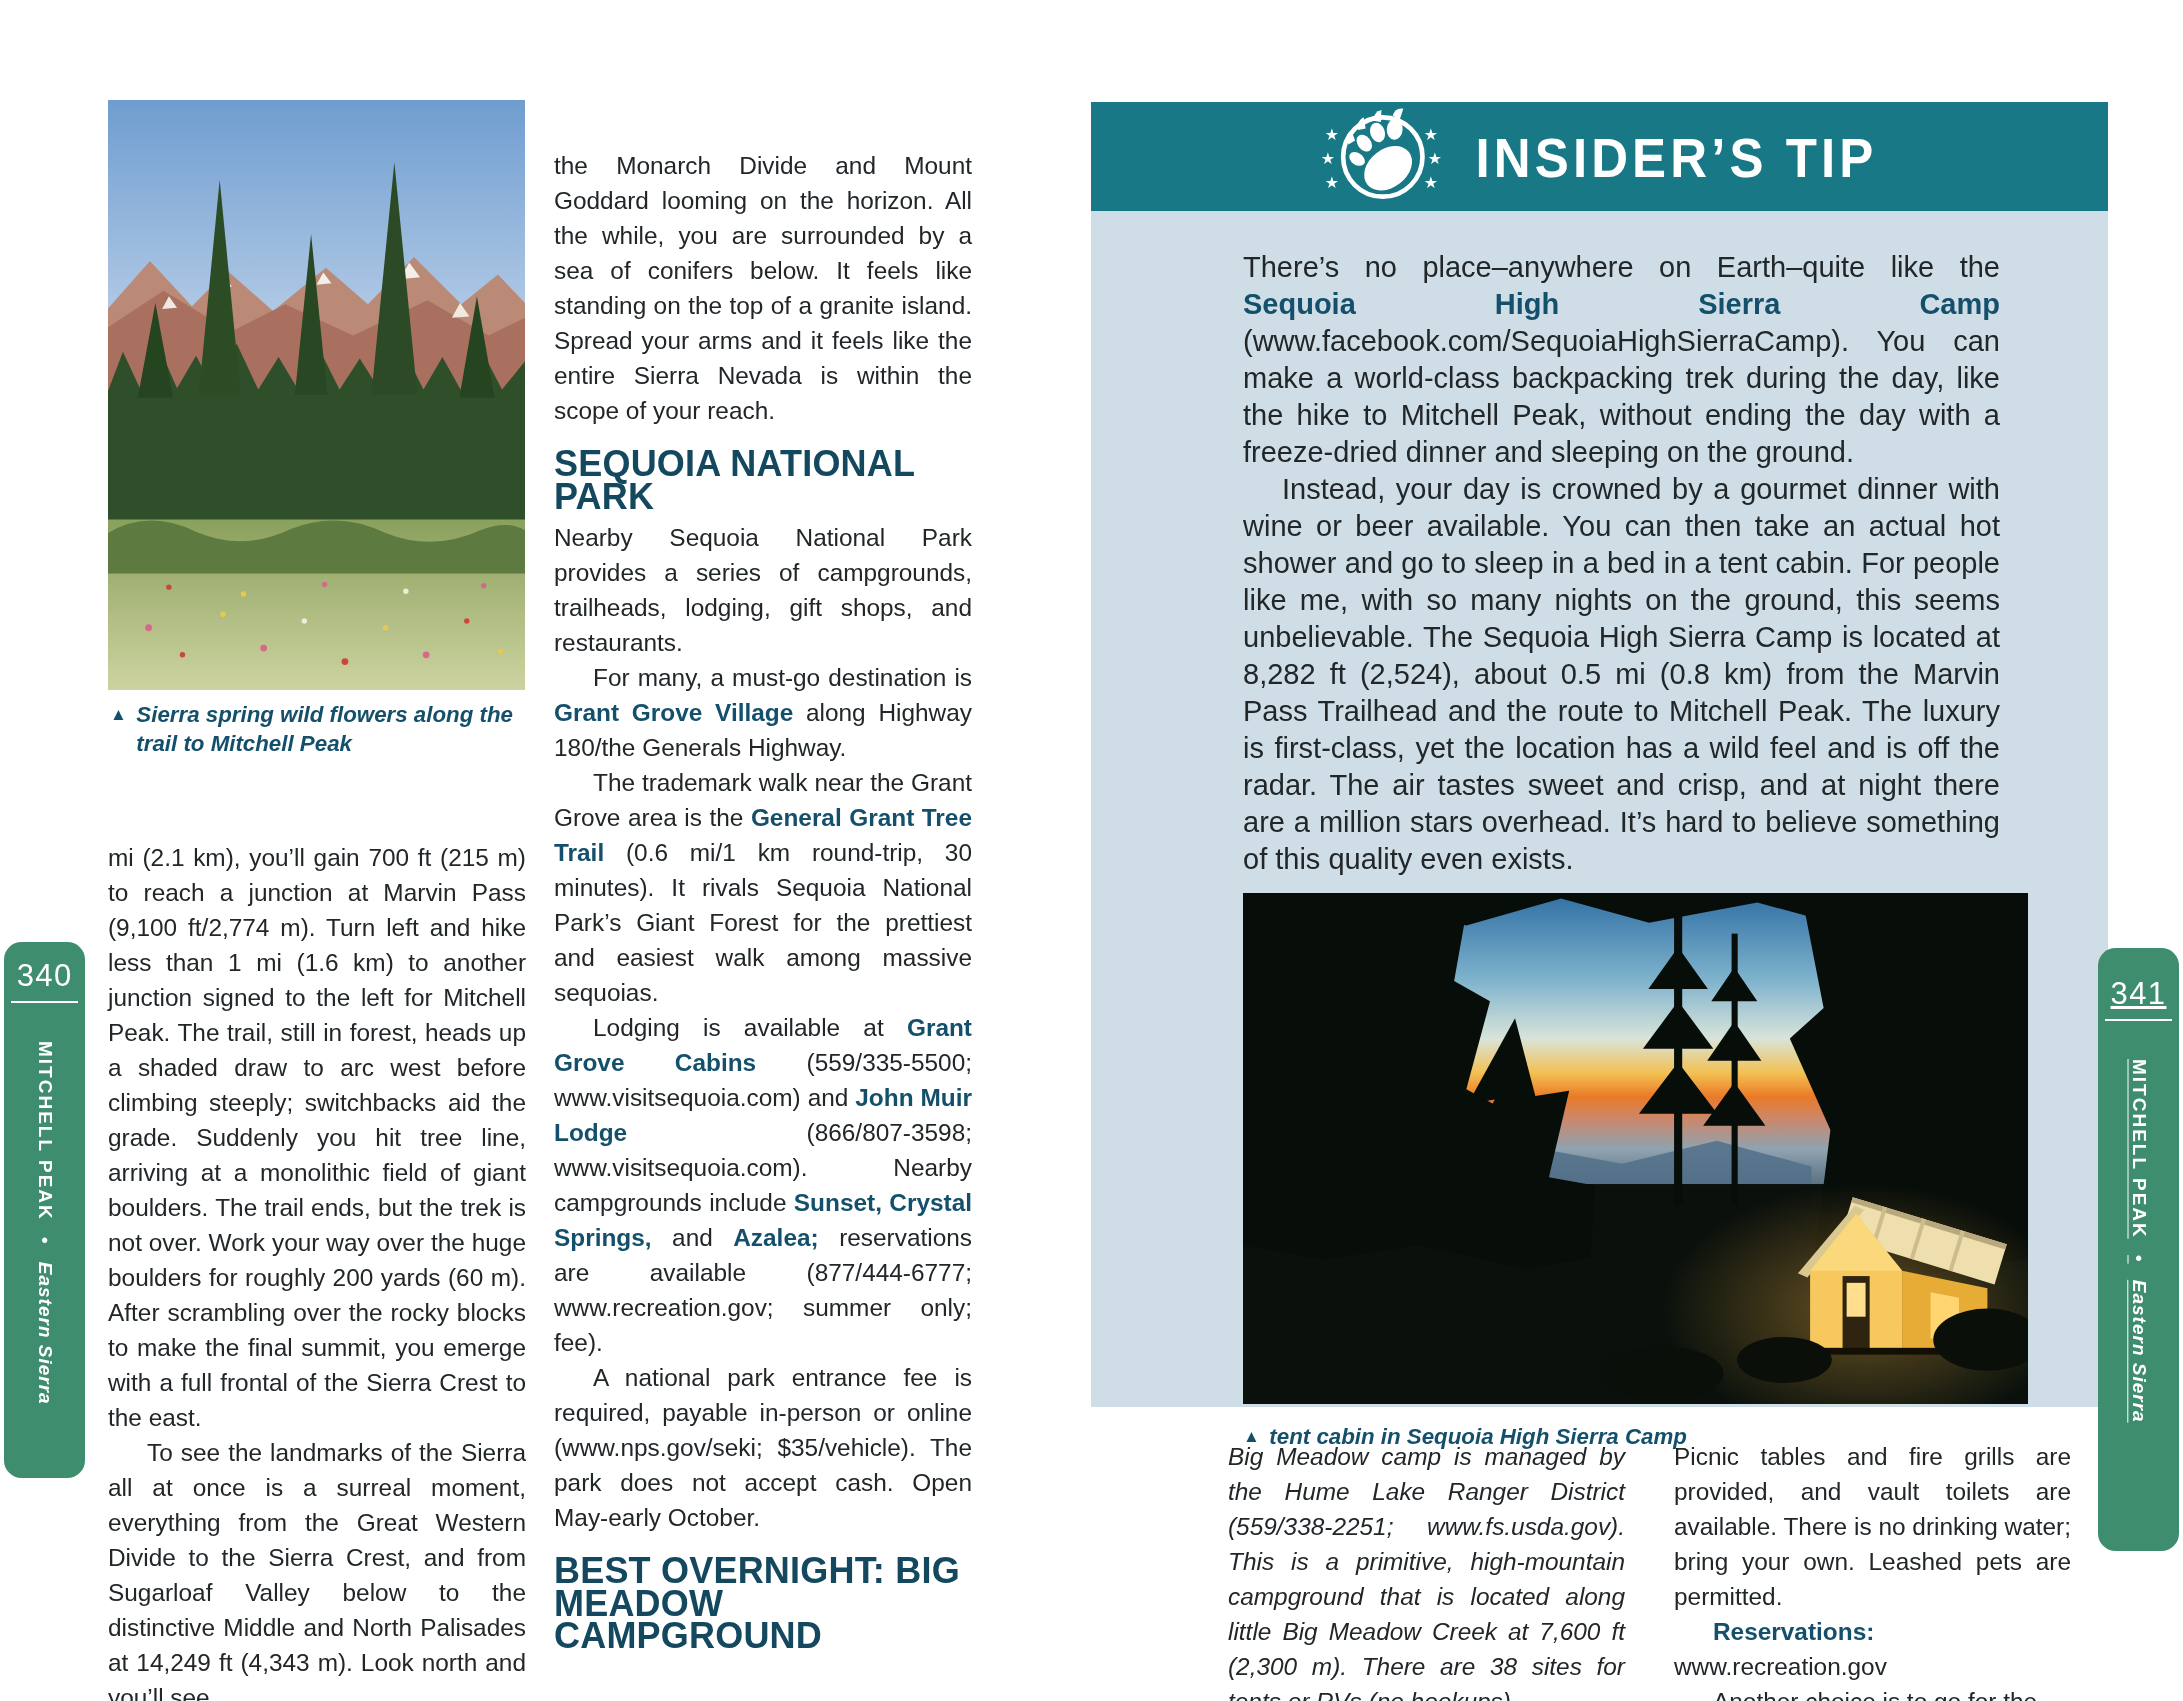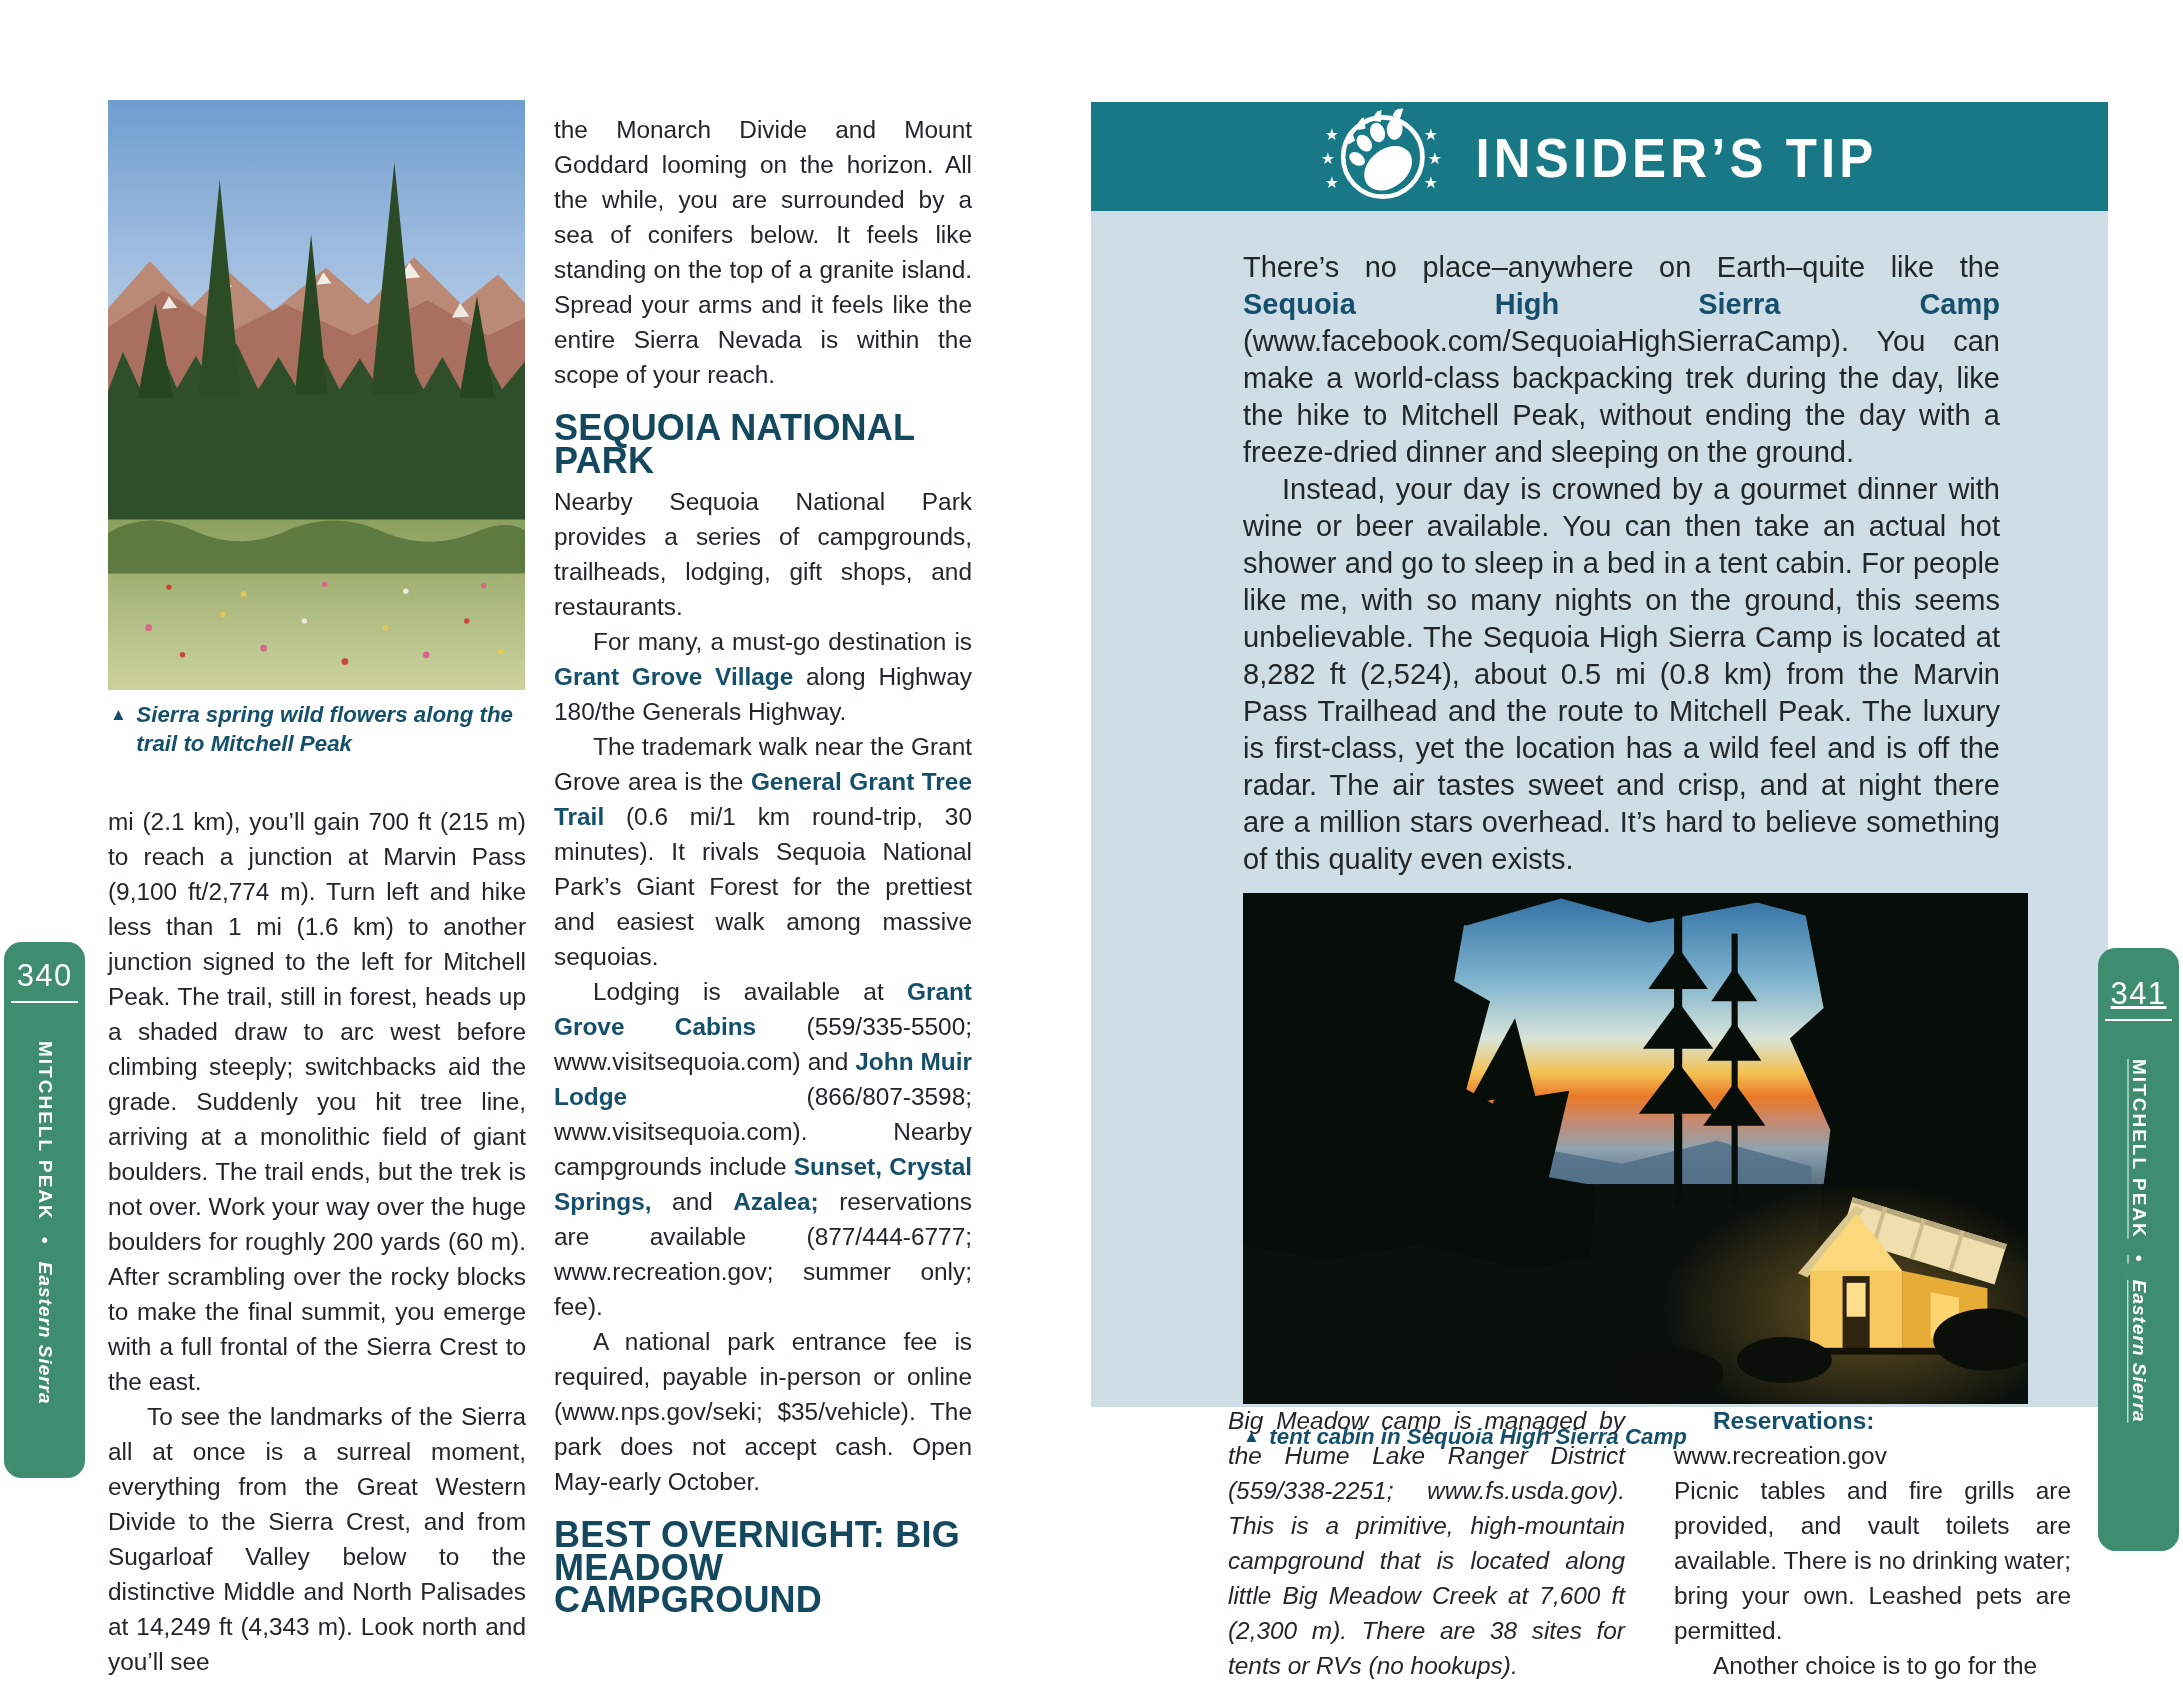--- a/index.html
+++ b/index.html
@@ -12,21 +12,21 @@
     --caption:#14506b;
   }
   *{box-sizing:border-box;}
   html,body{margin:0;padding:0;}
   body{
     width:2183px;height:1701px;position:relative;overflow:hidden;
     background:#ffffff;color:var(--body-text);
     font-family:"Liberation Sans","DejaVu Sans",sans-serif;
   }
   
-  .text-col{position:absolute;font-size:24.4px;line-height:35px;text-align:justify;}
+  .text-col{position:absolute;font-size:24.4px;line-height:35px;text-align:justify;margin-top:36px;}
   .para{margin:0;}
   .para.indent{text-indent:39px;}
   .accent-bold{font-weight:bold;color:var(--accent);}
   .col-heading{
     margin:20.3px 0 6.8px;font-size:36px;line-height:32.5px;font-weight:bold;
     color:var(--heading);text-align:left;letter-spacing:0.2px;
   }
   #col1{left:108px;top:804px;width:418px;}
   #col2{left:554px;top:112px;width:418px;}
   #rcol1{left:1228px;top:1403px;width:397px;font-style:italic;}
@@ -251,22 +251,22 @@
   <div class="tip-caption">
     <span class="marker">▲</span>
     <span>tent cabin in Sequoia High Sierra Camp</span>
   </div>
 </div>
 
 <div class="text-col" id="rcol1">
     <p class="para"><span>Big Meadow camp is managed by the Hume Lake Ranger District (559/338-2251; www.fs.usda.gov). This is a primitive, high-mountain campground that is located along little Big Meadow Creek at 7,600 ft (2,300 m). There are 38 sites for tents or RVs (no hookups).</span></p>
   </div>
 <div class="text-col" id="rcol2">
+    <p class="para"><span>Picnic tables and fire grills are provided, and vault toilets are available. There is no drinking water; bring your own. Leashed pets are permitted.</span></p>
     <p class="para indent"><span class="accent-bold">Reservations:</span><span> www.recreation.gov</span></p>
-    <p class="para"><span>Picnic tables and fire grills are provided, and vault toilets are available. There is no drinking water; bring your own. Leashed pets are permitted.</span></p>
     <p class="para indent"><span>Another choice is to go for the</span></p>
   </div>
 
 <div class="tab tab-right">
   <div class="tab-num">341</div>
   <div class="tab-vert">
     <span class="t">MITCHELL PEAK</span><span class="b">•</span><span class="r">Eastern Sierra</span>
   </div>
 </div>
 

